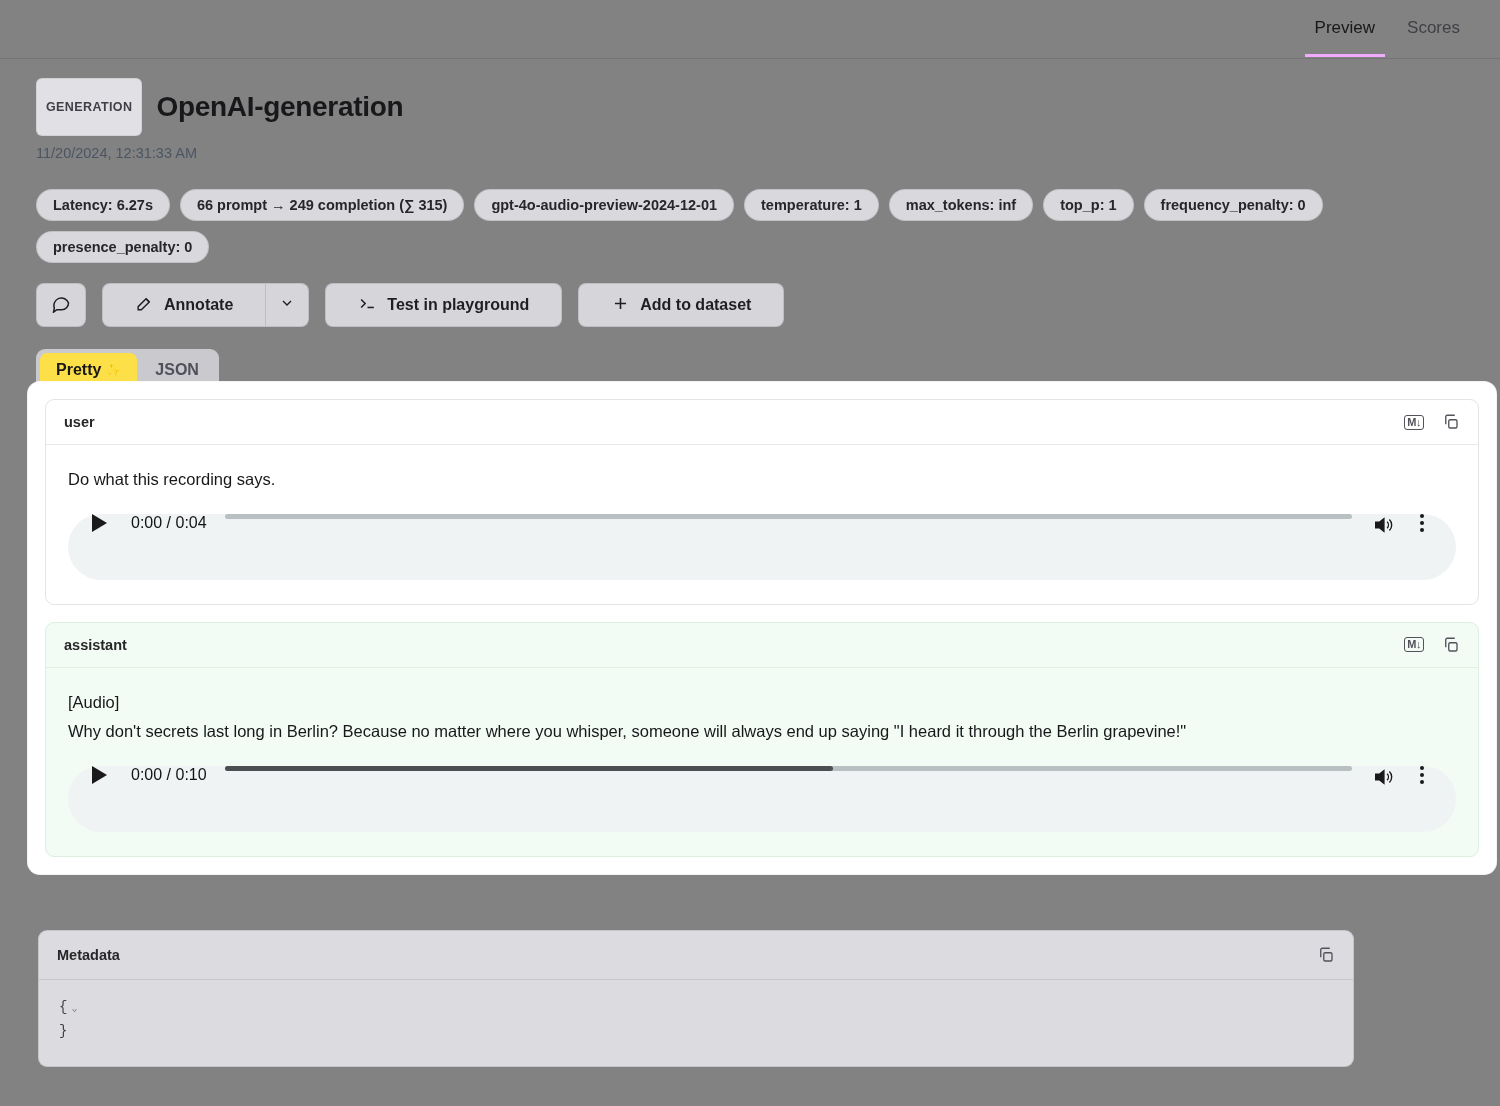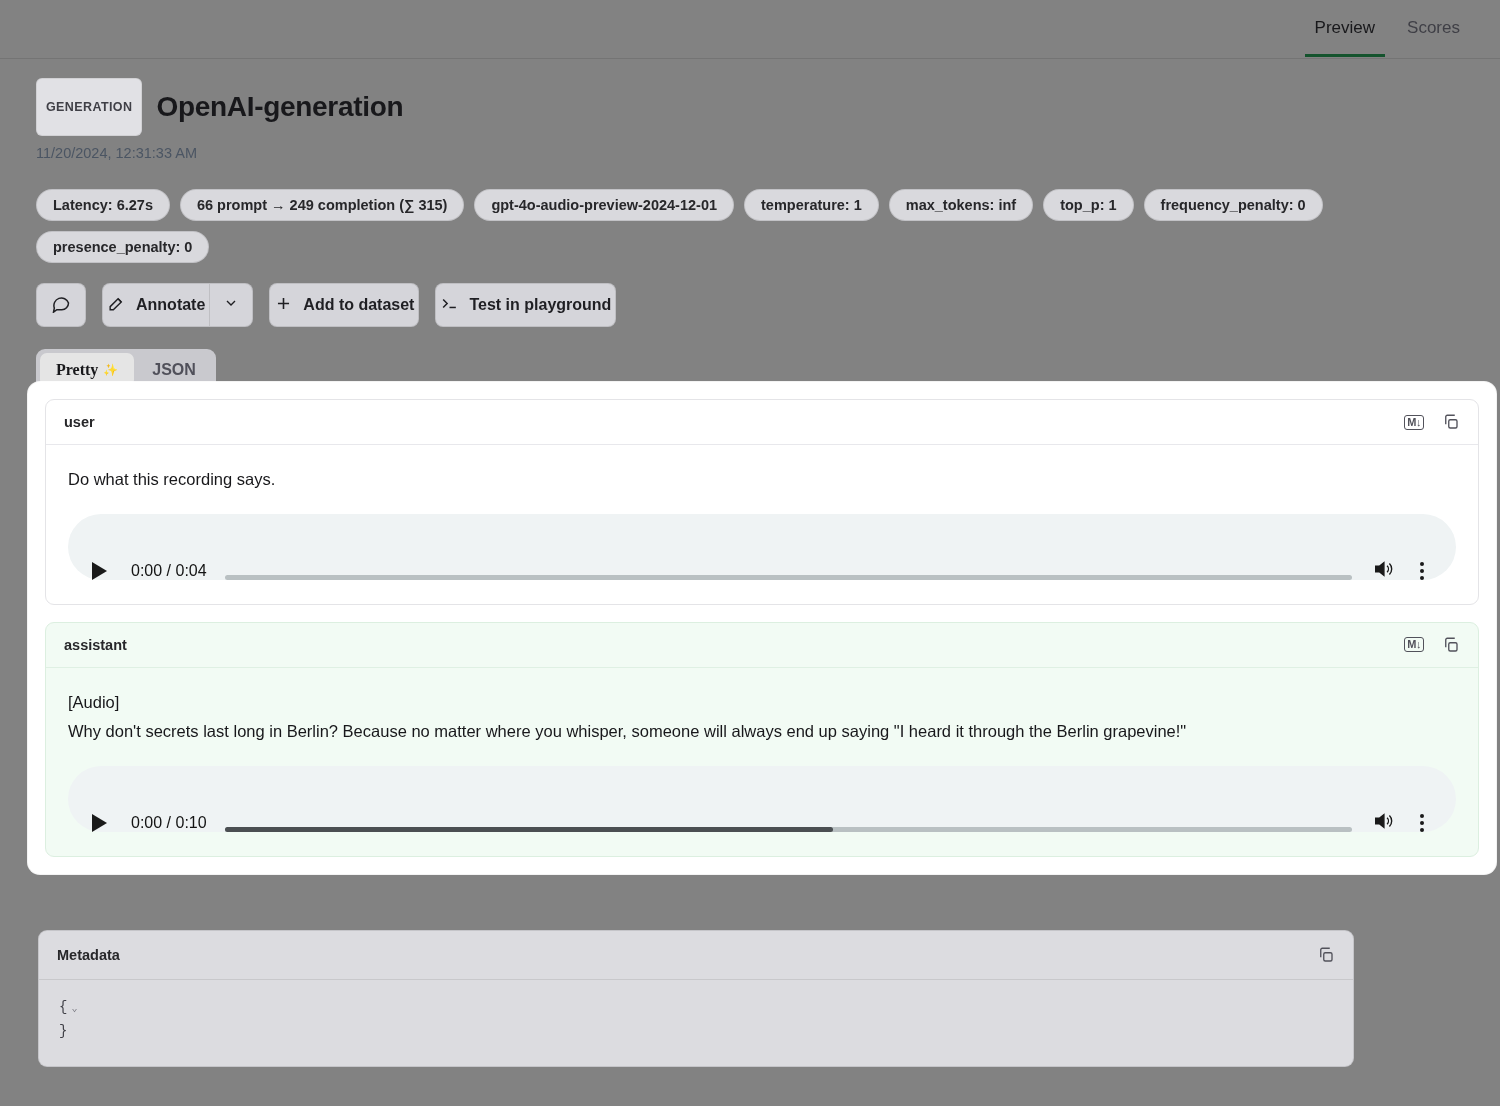--- a/index.html
+++ b/index.html
@@ -29,21 +29,21 @@
   .tab {
     font-size: 17px;
     color: #3f3f46;
     padding: 18px 10px 16px 10px;
     margin-left: 12px;
     cursor: pointer;
     white-space: nowrap;
   }
   .tab.active {
     color: #18181b;
-    border-bottom: 3px solid #14532d;
+    border-bottom: 3px solid #f0abfc;
   }
   .tabbar-underline {
     position: absolute;
     left: 0; right: 0; top: 58px;
     height: 1px;
     background: rgba(0,0,0,0.10);
   }
 
   
   .header {
@@ -104,21 +104,21 @@
     gap: 16px;
   }
   .btn {
     background: #d5d5da;
     border: 1px solid rgba(0,0,0,0.10);
     border-radius: 8px;
     height: 44px;
     display: flex;
     align-items: center;
     gap: 10px;
-    padding: 0 4px;
+    padding: 0 32px;
     font-size: 16px;
     font-weight: 600;
     color: #1f1f23;
     cursor: pointer;
   }
   .btn.icon-only { padding: 0 14px; }
   .btn-group {
     display: flex;
     align-items: stretch;
   }
@@ -147,23 +147,22 @@
     font-weight: 600;
     color: #50505a;
     padding: 8px 16px;
     border-radius: 7px;
     cursor: pointer;
     display: flex;
     align-items: center;
     gap: 5px;
   }
   .viewtoggle .seg.active {
-    background: #e5e5e5;
+    background: #fde047;
     color: #18181b;
-    font-family: Liberation Serif, serif;
   }
   .sparkle { font-size: 12px; color: #6b6b7a; }
 
   
   .messages-card {
     position: absolute;
     left: 28px;
     top: 382px;
     width: 1468px;
     background: #ffffff;
@@ -222,21 +221,21 @@
     margin: 0 0 20px 0;
     white-space: pre-wrap;
   }
 
   
   .audio {
     background: #eff3f4;
     border-radius: 999px;
     height: 66px;
     display: flex;
-    align-items: flex-end;
+    align-items: flex-start;
     padding: 0 26px 0 24px;
     gap: 18px;
   }
   .play-tri {
     width: 0; height: 0;
     border-left: 15px solid #1a1a1a;
     border-top: 9px solid transparent;
     border-bottom: 9px solid transparent;
     cursor: pointer;
     margin-right: 6px;
@@ -364,35 +363,35 @@
           <span>
             <svg width="16" height="16" viewBox="0 0 24 24" fill="none" stroke="#1f1f23" stroke-width="2">
               <path d="M6 9l6 6 6-6"></path>
             </svg>
           </span>
         </div>
       </div>
 
       <div class="btn">
         <span>
-          <svg width="19" height="19" viewBox="0 0 24 24" fill="none" stroke="#1f1f23" stroke-width="2">
-            <path d="M12 5v14M5 12h14"></path>
-          </svg>
-        </span>
-        <span>Add to dataset</span>
-      </div>
-
-      <div class="btn">
-        <span>
           <svg width="19" height="19" viewBox="0 0 24 24" fill="none" stroke="#1f1f23" stroke-width="1.9">
             <path d="M4 7l5 5-5 5"></path>
               <path d="M12 17h8"></path>
           </svg>
         </span>
         <span>Test in playground</span>
+      </div>
+
+      <div class="btn">
+        <span>
+          <svg width="19" height="19" viewBox="0 0 24 24" fill="none" stroke="#1f1f23" stroke-width="2">
+            <path d="M12 5v14M5 12h14"></path>
+          </svg>
+        </span>
+        <span>Add to dataset</span>
       </div>
     </div>
 
     
     <div class="viewtoggle">
       <div class="seg active">
         <span>Pretty</span>
         <span class="sparkle">✨</span>
       </div>
       <div class="seg">JSON</div>

